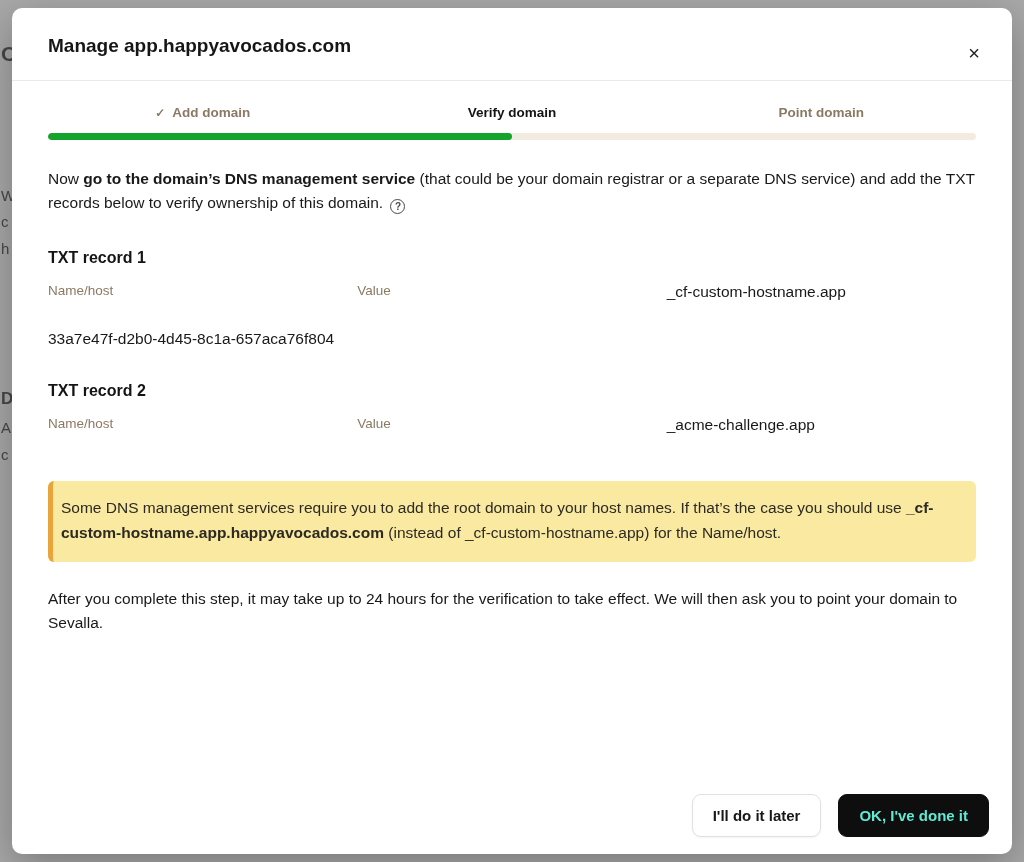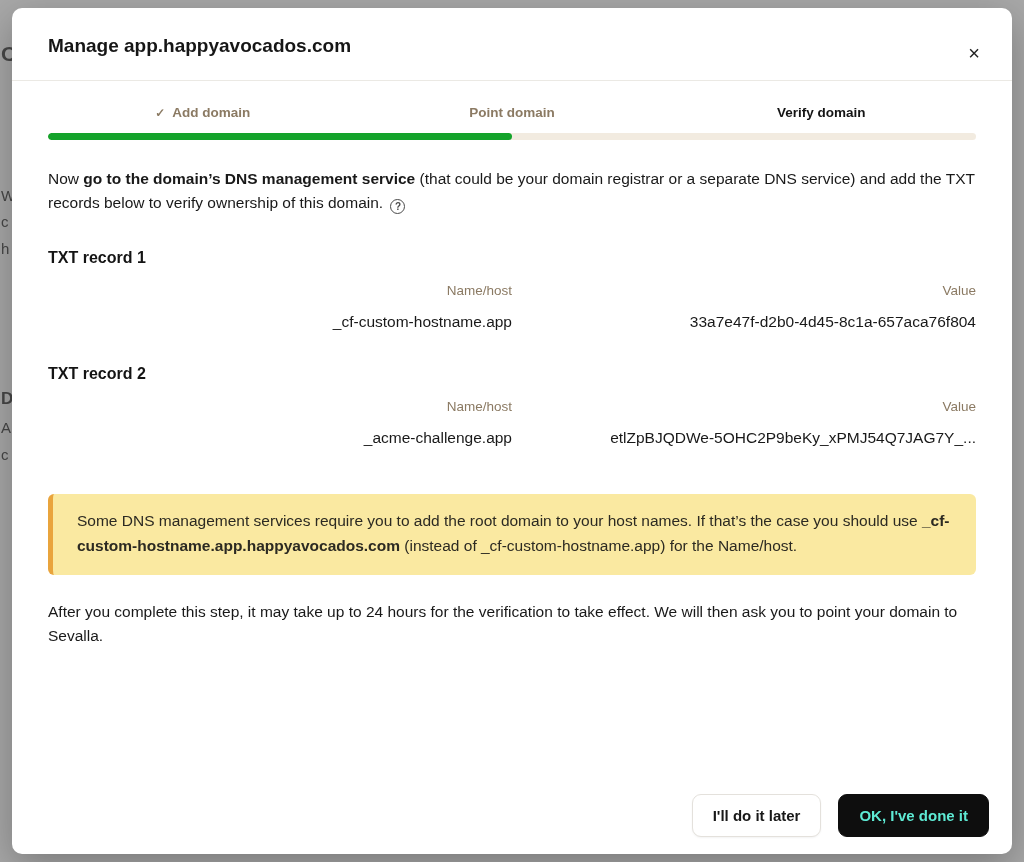--- a/index.html
+++ b/index.html
@@ -49,27 +49,27 @@
   .help {
     display:inline-flex; align-items:center; justify-content:center;
     width:15px; height:15px; border:1.2px solid #4a4a4a; border-radius:50%;
     font-size:10px; font-weight:700; color:#4a4a4a; vertical-align:-2px;
     margin-left:3px; cursor:pointer;
   }
 
   .record { margin:34px 36px 0; }
   .record + .record { }
   .record-heading { margin:0; font-size:16px; font-weight:700; color:#141414; }
-  .record-grid { display:grid; grid-template-columns:1fr 1fr; margin-top:16px; row-gap:15px;text-align:right; }
+  .record-grid { display:grid; grid-template-columns:1fr 1fr 1fr; margin-top:16px; row-gap:29px; }
   .field-label { font-size:13.5px; color:#8b7a63; }
   .field-value { font-size:15.5px; color:#191919; }
 
   .callout {
     margin:47px 36px 0; background:#fae9a1; border-left:5px solid #e9a43c;
-    border-radius:6px; padding:15px 24px 16px;
+    border-radius:6px; padding:15px 8px 16px;
     font-size:15.5px; line-height:1.6; color:#2c2a22;
   }
 
   .note { margin:25px 36px 0; font-size:15.5px; line-height:1.55; color:#191919; }
 
   .footer { position:absolute; right:23px; bottom:17px; display:flex; gap:17px;padding-left:24px; }
   .btn {
     font-family:inherit; font-size:15px; height:43px; padding:0 20px;
     border-radius:9px; cursor:pointer; white-space:nowrap;
   }
@@ -97,25 +97,25 @@
   <div class="modal-header">
     <h1 class="modal-title">Manage app.happyavocados.com</h1>
     <button class="close-btn">×</button>
   </div>
 
   <div class="stepper">
     <div class="step done">
       <span class="check">✓</span>
       <span>Add domain</span>
     </div>
+    <div class="step current">
+      <span>Verify domain</span>
+    </div>
     <div class="step">
       <span>Point domain</span>
-    </div>
-    <div class="step current">
-      <span>Verify domain</span>
     </div>
   </div>
 
   <div class="progress">
     <div class="progress-fill"></div>
   </div>
 
   <p class="intro"><span>Now </span><strong>go to the domain’s DNS management service</strong><span> (that could be your domain registrar or a separate DNS service) and add the TXT records below to verify ownership of this domain.</span> <span class="help">?</span></p>
 
   <div class="record">
@@ -127,21 +127,20 @@
       <div class="field-value">33a7e47f-d2b0-4d45-8c1a-657aca76f804</div>
     </div>
   </div>
 
   <div class="record">
     <h2 class="record-heading">TXT record 2</h2>
     <div class="record-grid">
       <div class="field-label">Name/host</div>
       <div class="field-label">Value</div>
       <div class="field-value">_acme-challenge.app</div>
-      <div class="field-value">etlZpBJQDWe-5OHC2P9beKy_xPMJ54Q7JAG7Y_...</div>
     </div>
   </div>
 
   <div class="callout"><span>Some DNS management services require you to add the root domain to your host names. If that’s the case you should use </span><strong>_cf-custom-hostname.app.happyavocados.com</strong><span> (instead of _cf-custom-hostname.app) for the Name/host.</span></div>
 
   <p class="note"><span>After you complete this step, it may take up to 24 hours for the verification to take effect. We will then ask you to point your domain to </span><span>Sevalla</span><span>.</span></p>
 
   <div class="footer">
     <button class="btn secondary">I'll do it later</button>
     <button class="btn primary">OK, I've done it</button>

